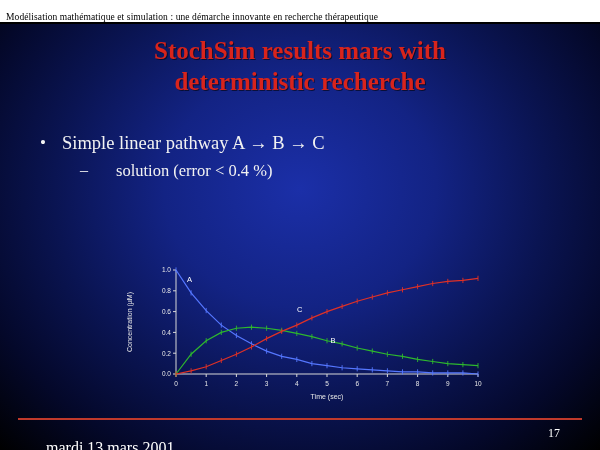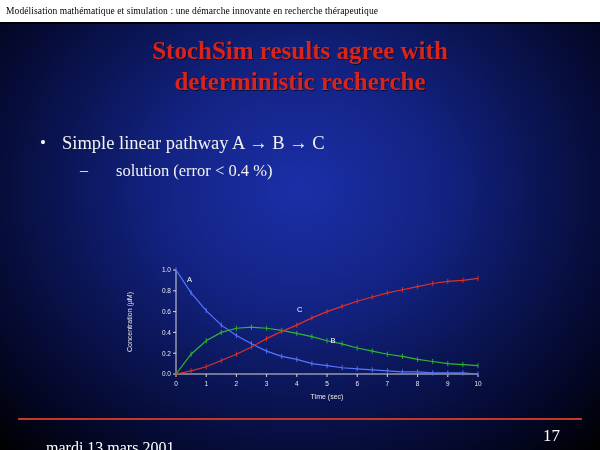--- a/index.html
+++ b/index.html
@@ -24,21 +24,21 @@
     position: absolute;
     left: 0;
     top: 0;
     width: 600px;
     height: 22px;
     background: #ffffff;
     color: #000000;
     font-size: 9.5px;
     font-family: "Liberation Serif", serif;
     display: flex;
-    align-items: center;
+    align-items: flex-end;
     padding-left: 6px;
     box-sizing: border-box;
     white-space: nowrap;
     letter-spacing: 0.1px;
   }
   .header-rule {
     position: absolute;
     left: 0;
     top: 22px;
     width: 600px;
@@ -127,36 +127,36 @@
     font-family: "Liberation Serif", serif;
     margin-top: 11px;
   }
   .footer-page {
     position: absolute;
     left: 520px;
     top: 426px;
     width: 40px;
     text-align: right;
     color: #ffffff;
-    font-size: 17px;
+    font-size: 12px;
     font-family: "Liberation Serif", serif;
   }
 </style>
 </head>
 <body>
 
 <div id="slide">
 
   <div class="header-band">
     <span>Modélisation mathématique et simulation : une démarche innovante en recherche thérapeutique</span>
   </div>
   <div class="header-rule"></div>
 
   <div class="title">
-    <div>StochSim results agree with</div>
+    <div>StochSim results mars with</div>
     <div>deterministic recherche</div>
   </div>
 
   <div class="bullets">
     <div class="bullet-l1">
       <span class="marker">•</span>
       <span>Simple linear pathway A → B → C</span>
     </div>
     <div class="bullet-l2">
       <span class="marker">–</span>

